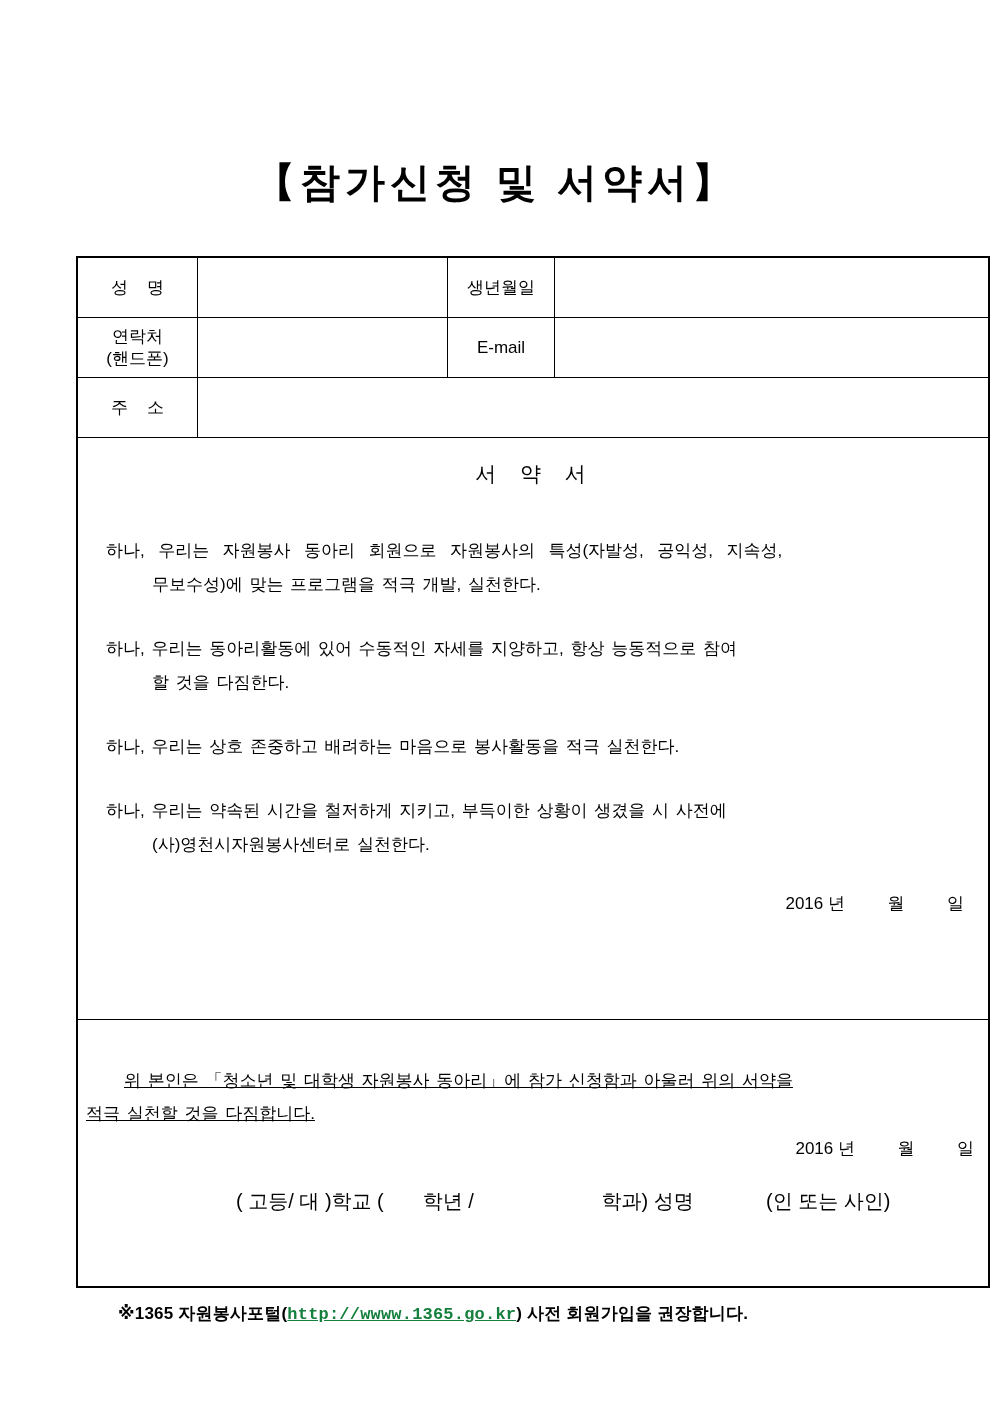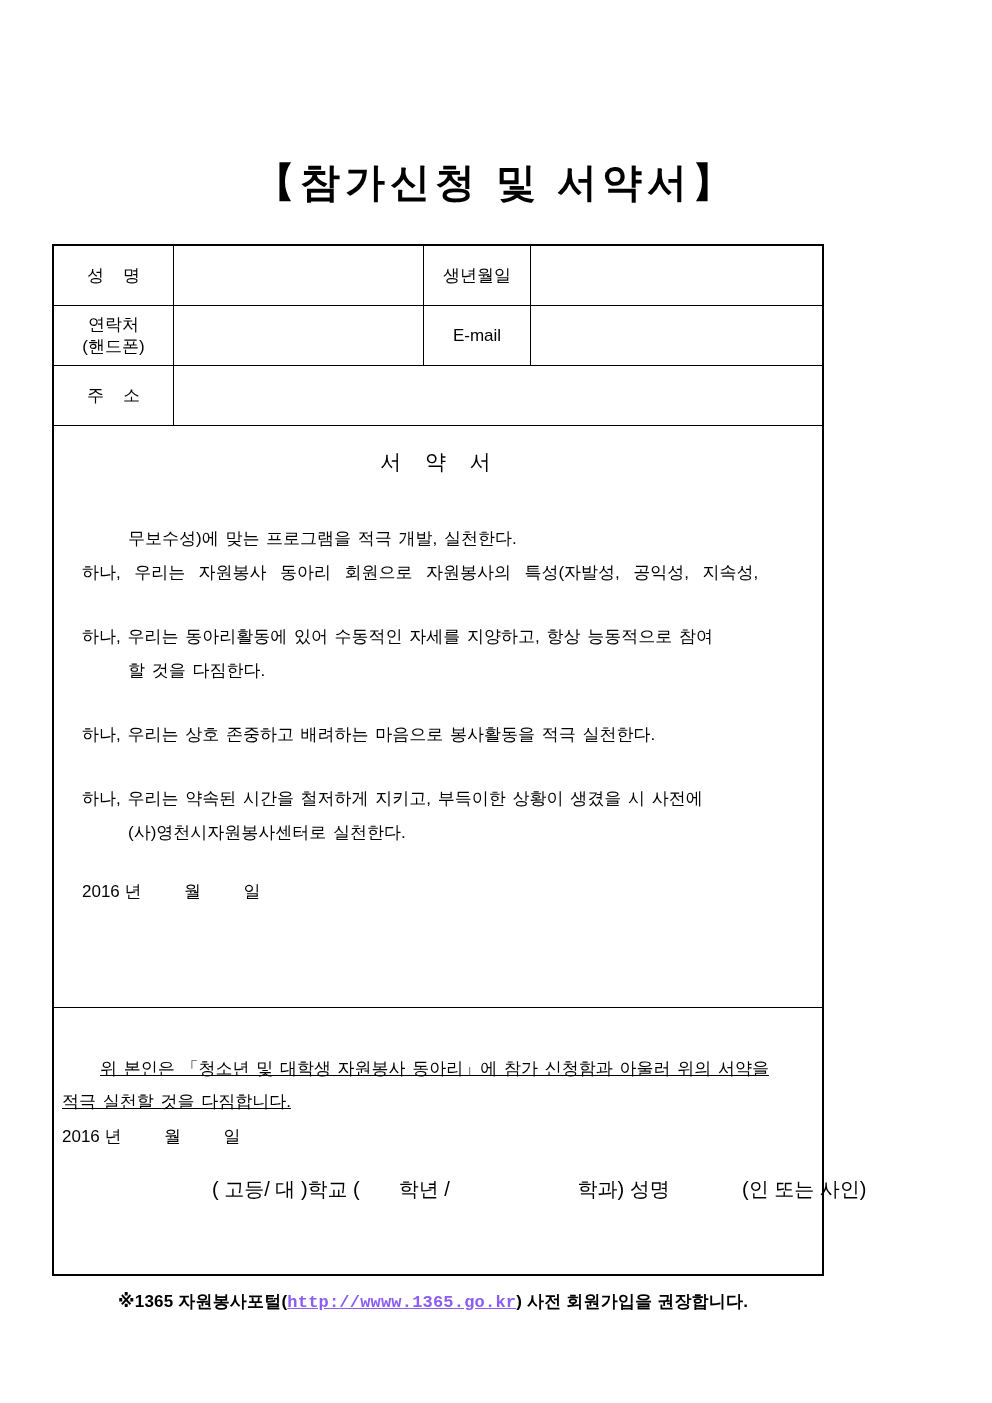--- a/index.html
+++ b/index.html
@@ -10,32 +10,32 @@
     height: 1403px;
     margin: 0 auto;
     background: #ffffff;
     font-family: "Liberation Sans", "DejaVu Sans", sans-serif;
     color: #000000;
     overflow: hidden;
   }
   
   .doc-title {
     margin-top: 158px;
-    margin-bottom: 38px;
+    margin-bottom: 50px;
     text-align: center;
     font-size: 40px;
     font-weight: 700;
     letter-spacing: 5px;
     line-height: 1.2;
     white-space: pre;
   }
   
   .form-table {
-    margin-left: 52px;
-    width: 772px;
+    margin-left: 76px;
+    width: 914px;
     border: 2px solid #000000;
   }
   .grid-row {
     display: grid;
     grid-template-columns: 120px 250px 107px 1fr;
     height: 60px;
     border-bottom: 1px solid #000000;
   }
   .grid-row.address { grid-template-columns: 120px 1fr; }
   .cell {
@@ -69,21 +69,21 @@
   }
   .pledge-item {
     margin-bottom: 30px;
     font-size: 17px;
     line-height: 34px;
     word-spacing: 2px;
   }
   .pledge-item .line { white-space: pre-wrap; }
   .pledge-item .line.cont { padding-left: 46px; }
   .date-line {
-    text-align: left;
+    text-align: right;
     font-size: 17px;
     white-space: pre;
   }
   .pledge-cell .date-line { margin-top: 30px; }
   
   .declaration-cell {
     height: 222px;
     padding: 0 14px 0 8px;
     font-size: 17px;
   }
@@ -101,21 +101,21 @@
   .footnote {
     margin-top: 14px;
     margin-left: 118px;
     font-size: 17px;
     font-weight: 600;
     letter-spacing: 0.2px;
   }
   .footnote .portal-link {
     font-family: "Liberation Mono", "DejaVu Sans Mono", monospace;
     font-weight: 700;
-    color: #8b5cf6;
+    color: #15803d;
     text-decoration: underline;
     cursor: pointer;
   }
 </style>
 </head>
 <body>
 
 <div class="page">
 
   <h1 class="doc-title">【참가신청 및 서약서】</h1>
@@ -139,22 +139,22 @@
 
     <div class="grid-row address">
       <div class="cell label-cell">주    소</div>
       <div class="cell value-cell last"></div>
     </div>
 
     <div class="pledge-cell">
       <div class="pledge-heading">서 약 서</div>
 
       <div class="pledge-item">
+        <div class="line">하나,  우리는  자원봉사  동아리  회원으로  자원봉사의  특성(자발성,  공익성,  지속성,</div>
         <div class="line cont">무보수성)에 맞는 프로그램을 적극 개발, 실천한다.</div>
-        <div class="line">하나,  우리는  자원봉사  동아리  회원으로  자원봉사의  특성(자발성,  공익성,  지속성,</div>
       </div>
 
       <div class="pledge-item">
         <div class="line">하나, 우리는 동아리활동에 있어 수동적인 자세를 지양하고, 항상 능동적으로 참여</div>
         <div class="line cont">할 것을 다짐한다.</div>
       </div>
 
       <div class="pledge-item">
         <div class="line">하나, 우리는 상호 존중하고 배려하는 마음으로 봉사활동을 적극 실천한다.</div>
       </div>

